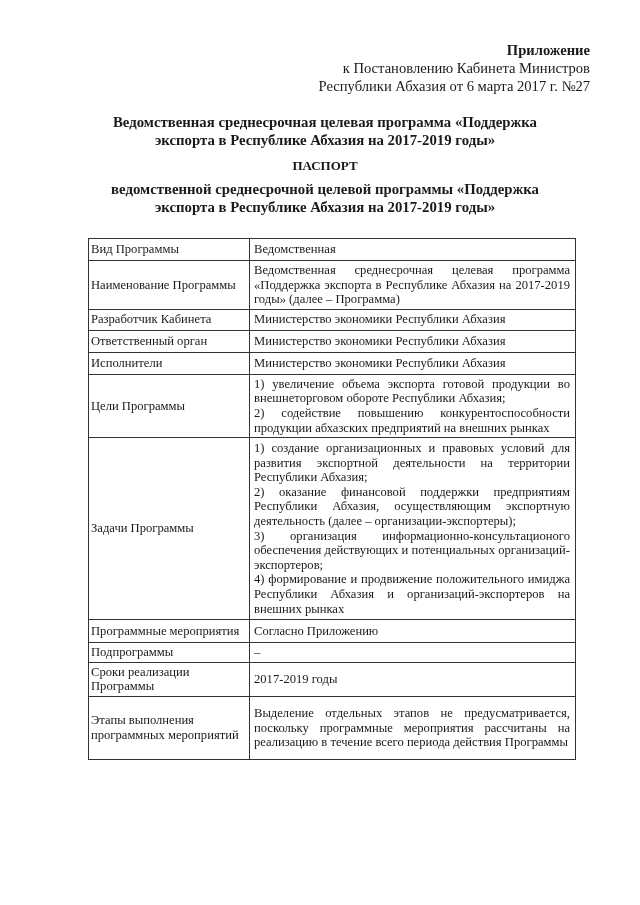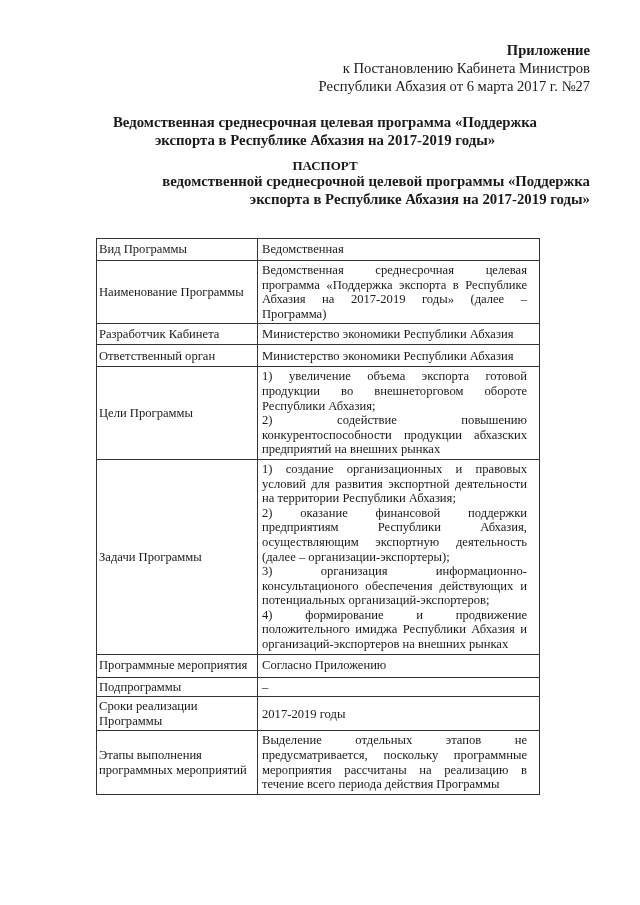--- a/index.html
+++ b/index.html
@@ -5,26 +5,26 @@
   html, body { margin:0; padding:0; background:#ffffff; }
   body { width:640px; height:905px; position:relative; overflow:hidden;
          font-family:"Liberation Serif", serif; color:#1a1a1a; }
   .appendix { position:absolute; right:50px; top:41px; text-align:right;
               font-size:14.6px; line-height:18px; }
   .appendix .bold { font-weight:bold; }
   .title { position:absolute; left:60px; width:530px; text-align:center;
            font-weight:bold; font-size:14.8px; line-height:18px; }
   .t1 { top:113px; }
   .t2 { top:157px; font-size:13px; }
-  .t3 { top:172px;text-align:right; }
-  table { position:absolute; left:96px; top:238px; width:444px;
+  .t3 { top:180px; }
+  table { position:absolute; left:88px; top:238px; width:488px;
           border-collapse:collapse; font-size:12.6px; line-height:14.6px; }
   td { border:1.3px solid #333; padding:2px 3px 2px 2px; vertical-align:middle; }
   td.k { width:155px; }
-  td.v { text-align:justify; padding-left:4px; padding-right:12px; }
+  td.v { text-align:justify; padding-left:4px; padding-right:5px; }
   td.v div { text-align:justify; }
 </style>
 </head>
 <body>
 
 <div class="appendix">
   <div class="bold">Приложение</div>
   <div>к Постановлению Кабинета Министров</div>
   <div>Республики Абхазия от 6 марта 2017 г. №27</div>
 </div>
@@ -60,20 +60,26 @@
         <td class="v">
           <div>Министерство экономики Республики Абхазия</div>
         </td>
       </tr>
       <tr style="height: 22px;">
         <td class="k">Ответственный орган</td>
         <td class="v">
           <div>Министерство экономики Республики Абхазия</div>
         </td>
       </tr>
+      <tr style="height: 22px;">
+        <td class="k">Исполнители</td>
+        <td class="v">
+          <div>Министерство экономики Республики Абхазия</div>
+        </td>
+      </tr>
       <tr style="height: 63px;">
         <td class="k">Цели Программы</td>
         <td class="v">
           <div>1) увеличение объема экспорта готовой продукции во внешнеторговом обороте Республики Абхазия;</div>
           <div>2) содействие повышению конкурентоспособности продукции абхазских предприятий на внешних рынках</div>
         </td>
       </tr>
       <tr style="height: 182px;">
         <td class="k">Задачи Программы</td>
         <td class="v">

